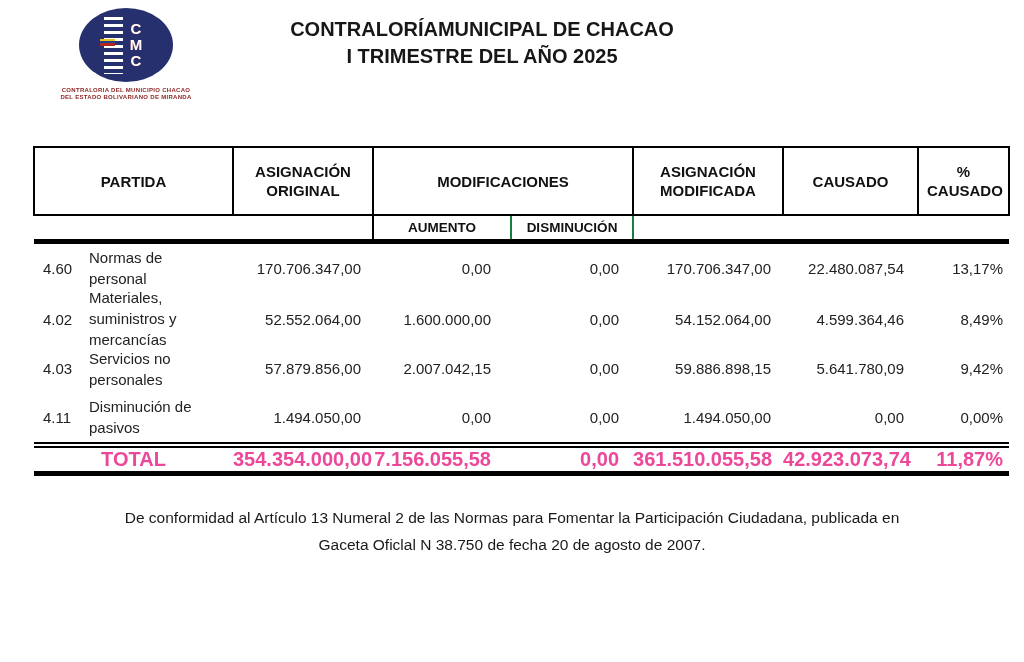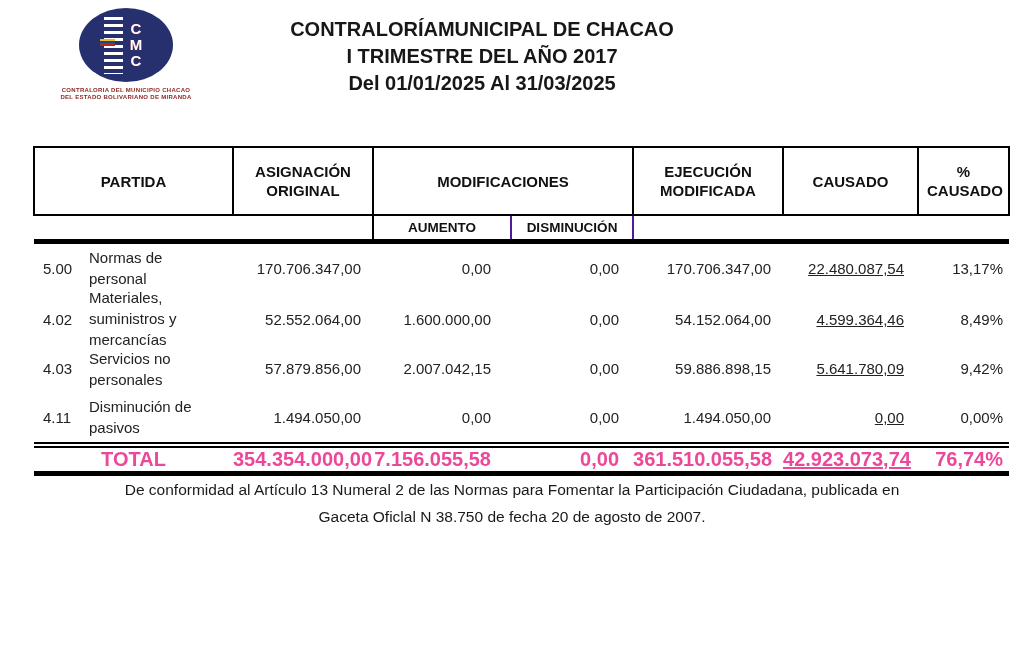--- a/index.html
+++ b/index.html
@@ -31,43 +31,43 @@
   col.c-code { width:55px; }  col.c-label { width:144px; }
   col.c-orig { width:140px; } col.c-aum { width:138px; }
   col.c-dism { width:122px; } col.c-mod { width:150px; }
   col.c-caus { width:135px; } col.c-pct { width:91px; }
 
   tr.hdr1 { height:68px;border-radius:9px; }
   tr.hdr1 th { border:2px solid #000; font-size:15px; line-height:19px;
                font-weight:bold; text-align:center; vertical-align:middle; color:#111; padding:0 8px; }
   tr.hdr2 { height:26px; }
   tr.hdr2 td, tr.hdr2 th { border:none; border-bottom:5px solid #000; }
-  tr.hdr2 th.sub { border-left:2px solid #000; border-right:2px solid #4c1d95;
+  tr.hdr2 th.sub { border-left:2px solid #000; border-right:2px solid #15803d;
                    font-size:13.5px; font-weight:bold; text-align:center; vertical-align:middle; color:#111; }
 
   tr.brow td { border:none; vertical-align:middle; font-size:15px; color:#222; }
   tr.r1 { height:52px; } tr.r2 { height:49px; } tr.r3 { height:47px; }
   tr.r4 { height:45px; } tr.r5 { height:50px; } tr.r6 { height:53px; }
   td.code { padding-left:9px; vertical-align:middle; }
   td.label { vertical-align:middle; }
   .label-block { width:121px; line-height:21px; }
   .label-overflow { height:58px; overflow:hidden; margin-top:-6px; }
   td.num { text-align:right; white-space:nowrap; }
   td.p-orig { padding-right:12px; } td.p-aum { padding-right:20px; }
   td.p-dism { padding-right:14px; } td.p-mod { padding-right:12px; }
-  td.p-caus { padding-right:14px;text-decoration:underline; } td.p-pct { padding-right:6px;text-align:right; }
+  td.p-caus { padding-right:14px; } td.p-pct { padding-right:6px;text-align:right; }
   .num-anomaly { font-size:17.5px; position:relative; top:5px; letter-spacing:.3px; }
 
   tr.total { height:24px; }
   tr.total td { border-top:6px double #000; border-bottom:5px solid #000;
                 font-weight:bold; font-size:20px; color:#ec4899; vertical-align:middle; }
   td.total-label { text-align:center; }
 
   
-  .footnote { text-align:center; font-size:15.5px; line-height:27px; color:#1a1a1a; }
+  .footnote { margin-top:28px; text-align:center; font-size:15.5px; line-height:27px; color:#1a1a1a; }
 </style>
 </head>
 <body>
 
 <div class="page">
 
   <div class="header">
     <div class="logo">
       <div class="logo-oval">
         <div class="tower"></div>
@@ -78,60 +78,59 @@
           <span>C</span>
         </div>
       </div>
       <div class="logo-caption">
         <div>CONTRALORIA DEL MUNICIPIO CHACAO</div>
         <div>DEL ESTADO BOLIVARIANO DE MIRANDA</div>
       </div>
     </div>
     <div class="titles">
       <div>CONTRALORÍAMUNICIPAL DE CHACAO</div>
-      <div>I TRIMESTRE DEL AÑO 2017</div>
-      <div>Del 01/01/2025 Al 31/03/2025</div>
+      <div>I TRIMESTRE DEL AÑO 2025</div>
     </div>
   </div>
 
   <table class="budget">
     <colgroup>
       <col class="c-code">
         <col class="c-label">
         <col class="c-orig">
         <col class="c-aum">
       <col class="c-dism">
         <col class="c-mod">
         <col class="c-caus">
         <col class="c-pct">
     </colgroup>
     <tbody>
         <tr class="hdr1">
       <th colspan="2">PARTIDA</th>
       <th>ASIGNACIÓN ORIGINAL</th>
       <th colspan="2">MODIFICACIONES</th>
-      <th>EJECUCIÓN MODIFICADA</th>
+      <th>ASIGNACIÓN MODIFICADA</th>
       <th>CAUSADO</th>
       <th>
         <div>%</div>
         <div>CAUSADO</div>
       </th>
     </tr>
     <tr class="hdr2">
       <td colspan="2"></td>
       <td></td>
       <th class="sub">AUMENTO</th>
       <th class="sub">DISMINUCIÓN</th>
       <td></td>
       <td></td>
       <td></td>
     </tr>
 
     <tr class="brow r1">
-      <td class="code">5.00</td>
+      <td class="code">4.60</td>
       <td class="label">
             <div class="label-block">Normas de personal</div>
           </td>
       <td class="num p-orig">170.706.347,00</td>
       <td class="num p-aum">0,00</td>
       <td class="num p-dism">0,00</td>
       <td class="num p-mod">170.706.347,00</td>
       <td class="num p-caus">22.480.087,54</td>
       <td class="num p-pct">13,17%</td>
     </tr>
@@ -172,21 +171,21 @@
       <td class="num p-pct">0,00%</td>
     </tr>
 
     <tr class="total">
       <td colspan="2" class="total-label">TOTAL</td>
       <td class="num p-orig">354.354.000,00</td>
       <td class="num p-aum">7.156.055,58</td>
       <td class="num p-dism">0,00</td>
       <td class="num p-mod">361.510.055,58</td>
       <td class="num p-caus">42.923.073,74</td>
-      <td class="num p-pct">76,74%</td>
+      <td class="num p-pct">11,87%</td>
     </tr>
   </tbody>
     </table>
 
   <div class="footnote">
     <div>De conformidad al Artículo 13 Numeral 2 de las Normas para Fomentar la Participación Ciudadana, publicada en</div>
     <div>Gaceta Oficlal N 38.750 de fecha 20 de agosto de 2007.</div>
   </div>
 
 </div>

